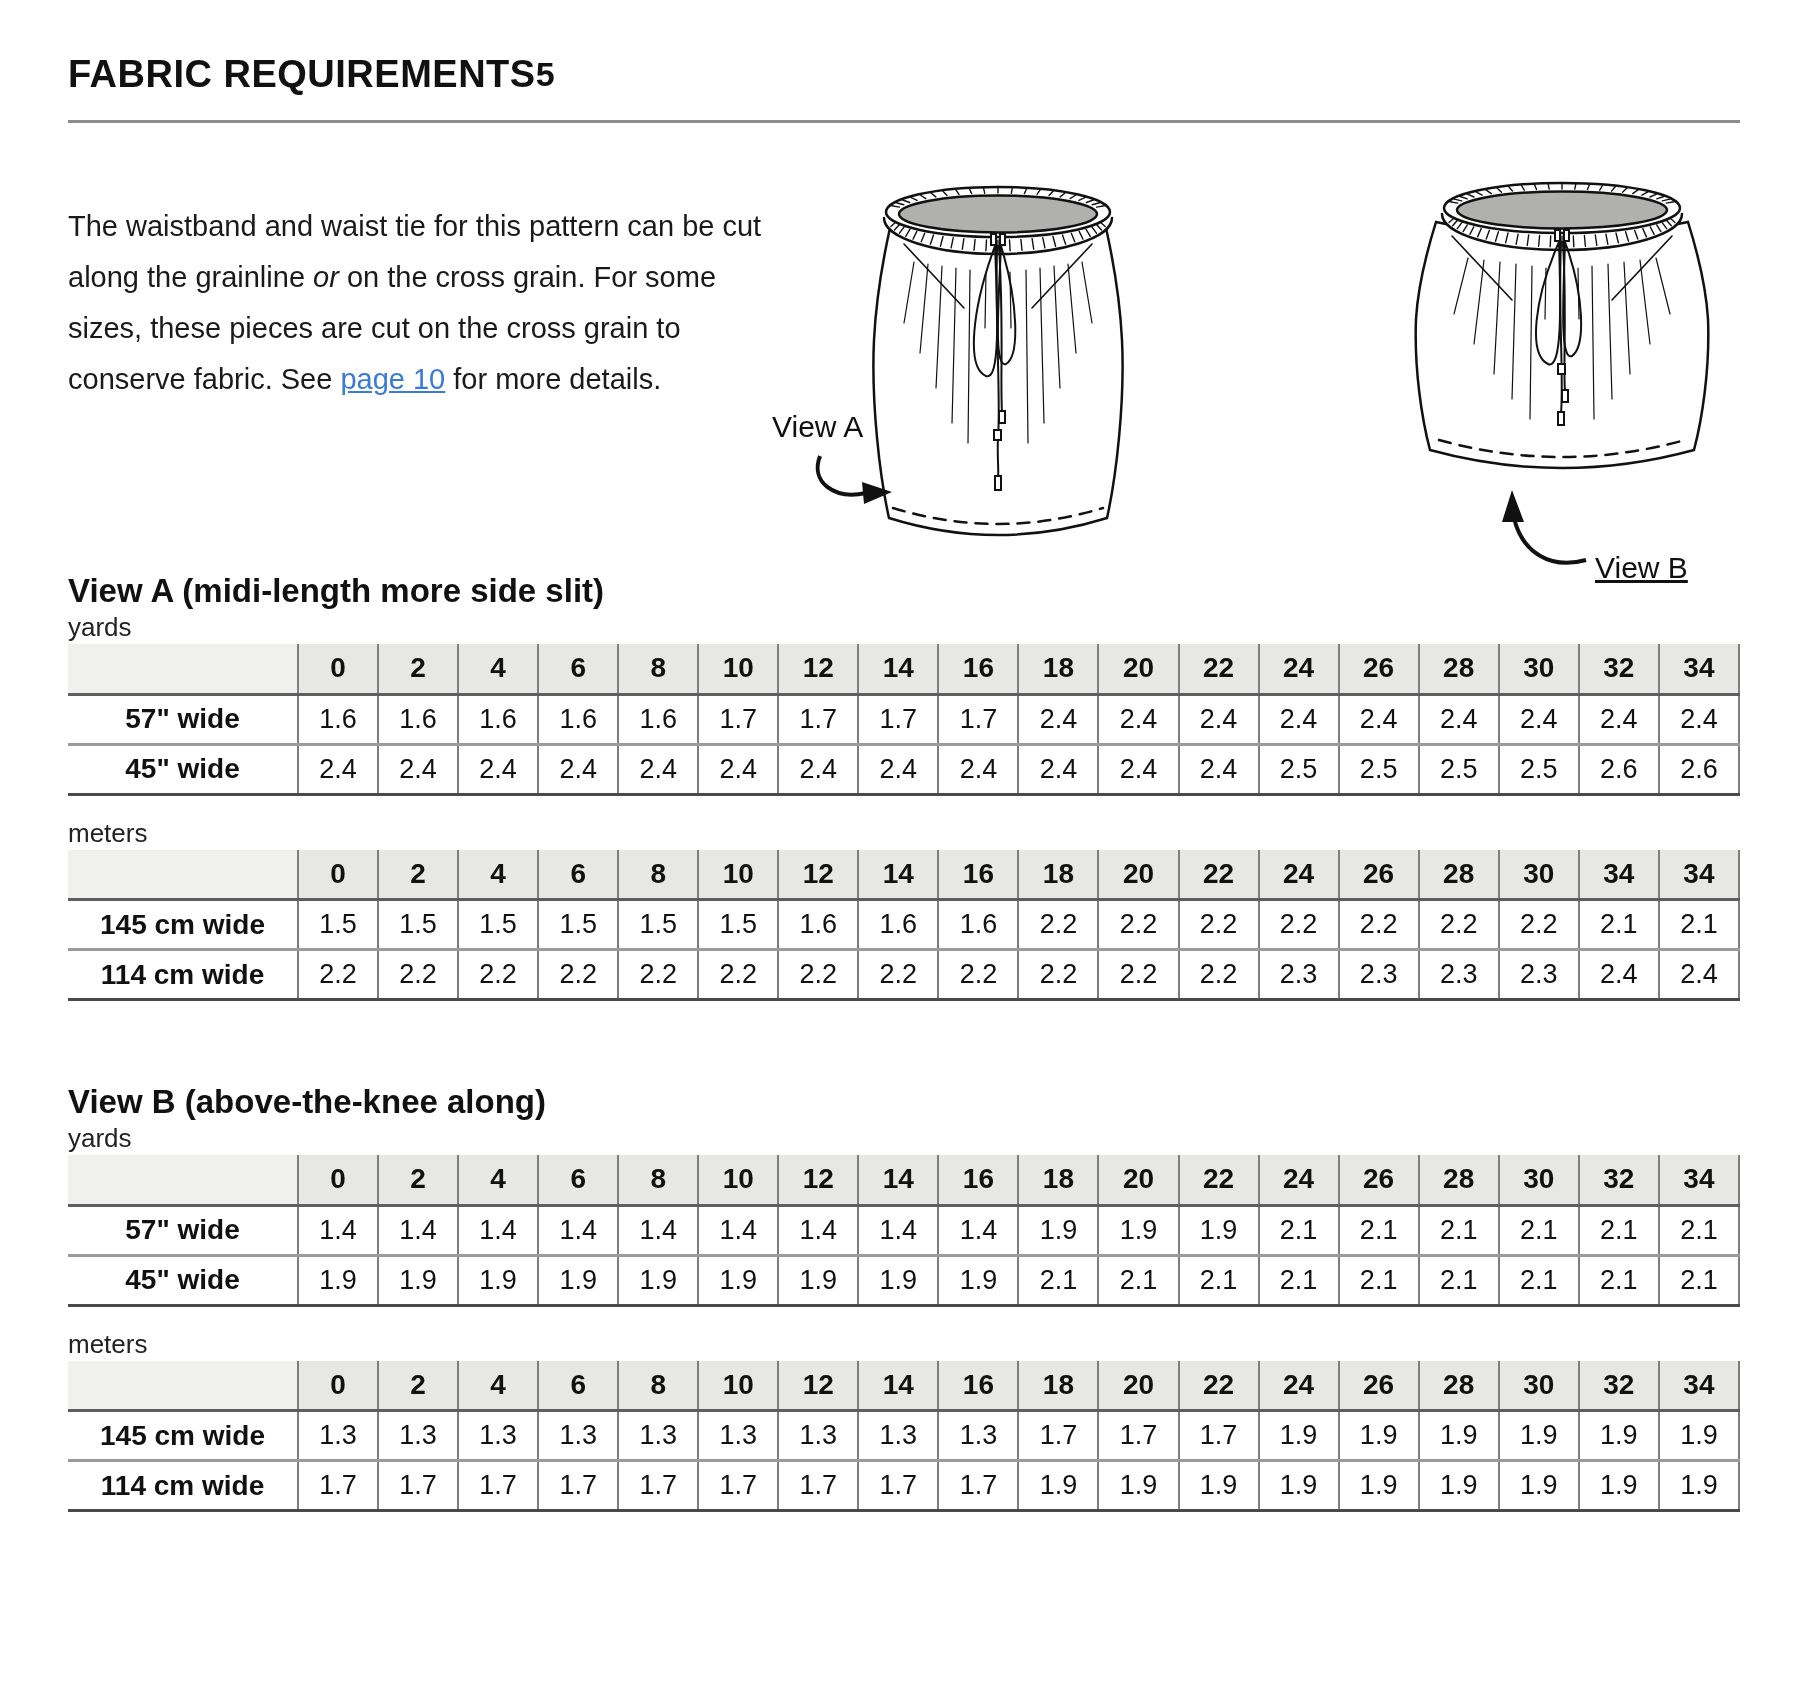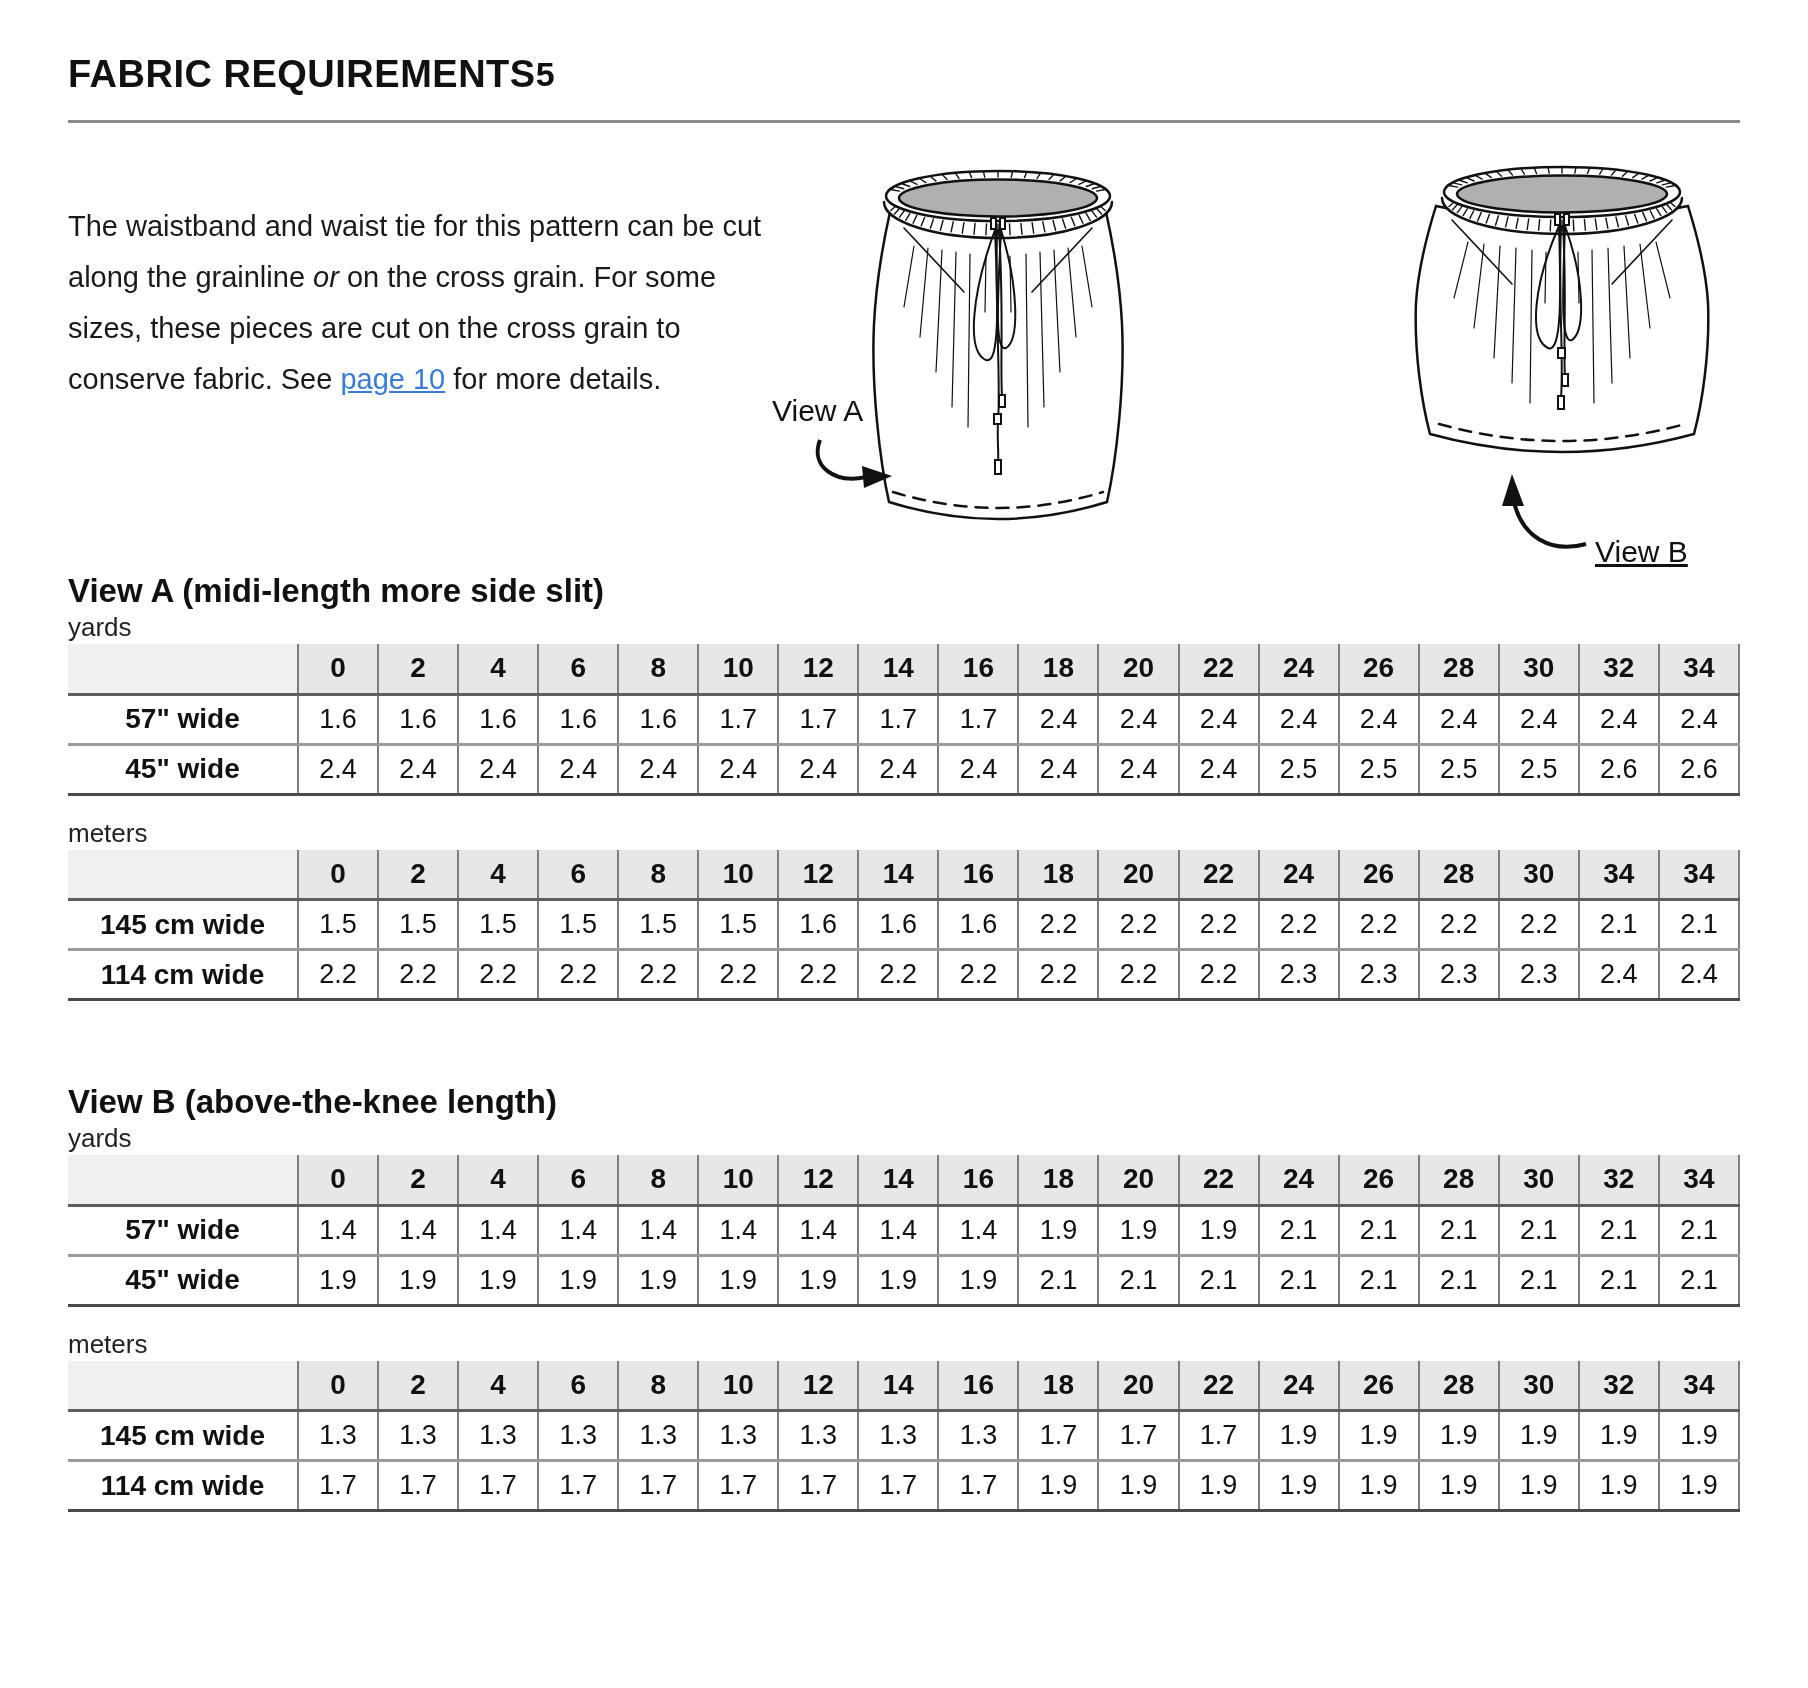--- a/index.html
+++ b/index.html
@@ -25,21 +25,21 @@
     margin-top:78px;
     width:700px;
     font-size:29px;
     line-height:51px;
     color:#1a1a1a;
   }
   .intro .it { font-style:italic; }
   .intro a { color:var(--link,#3a7bd5); text-decoration:underline; cursor:pointer; }
 
   .illustration {
-    position:absolute; left:750px; top:144px;
+    position:absolute; left:750px; top:160px;
     width:990px; height:460px;
   }
   .illustration svg { position:absolute; left:0; top:0; }
   .view-label {
     position:absolute; font-size:30px; color:#111; white-space:nowrap;
   }
   .view-a-label { left:22px;  top:250px; }
   .view-b-label { left:845px; top:391px;text-decoration:underline; }
 
   .section-heading { font-size:33px; font-weight:bold; line-height:42px; }
@@ -453,21 +453,21 @@
             <td>2.3</td>
             <td>2.3</td>
             <td>2.3</td>
             <td>2.4</td>
             <td>2.4</td>
           </tr>
         </tbody>
       </table>
     </div>
 
-  <h2 class="section-heading heading-b">View B (above-the-knee length)</h2>
+  <h2 class="section-heading heading-b">View B (above-the-knee along)</h2>
   <div class="unit-label">yards</div>
   <div>
       <table class="req">
         <colgroup>
           <col style="width: 230px;">
           <col>
           <col>
           <col>
           <col>
           <col>

